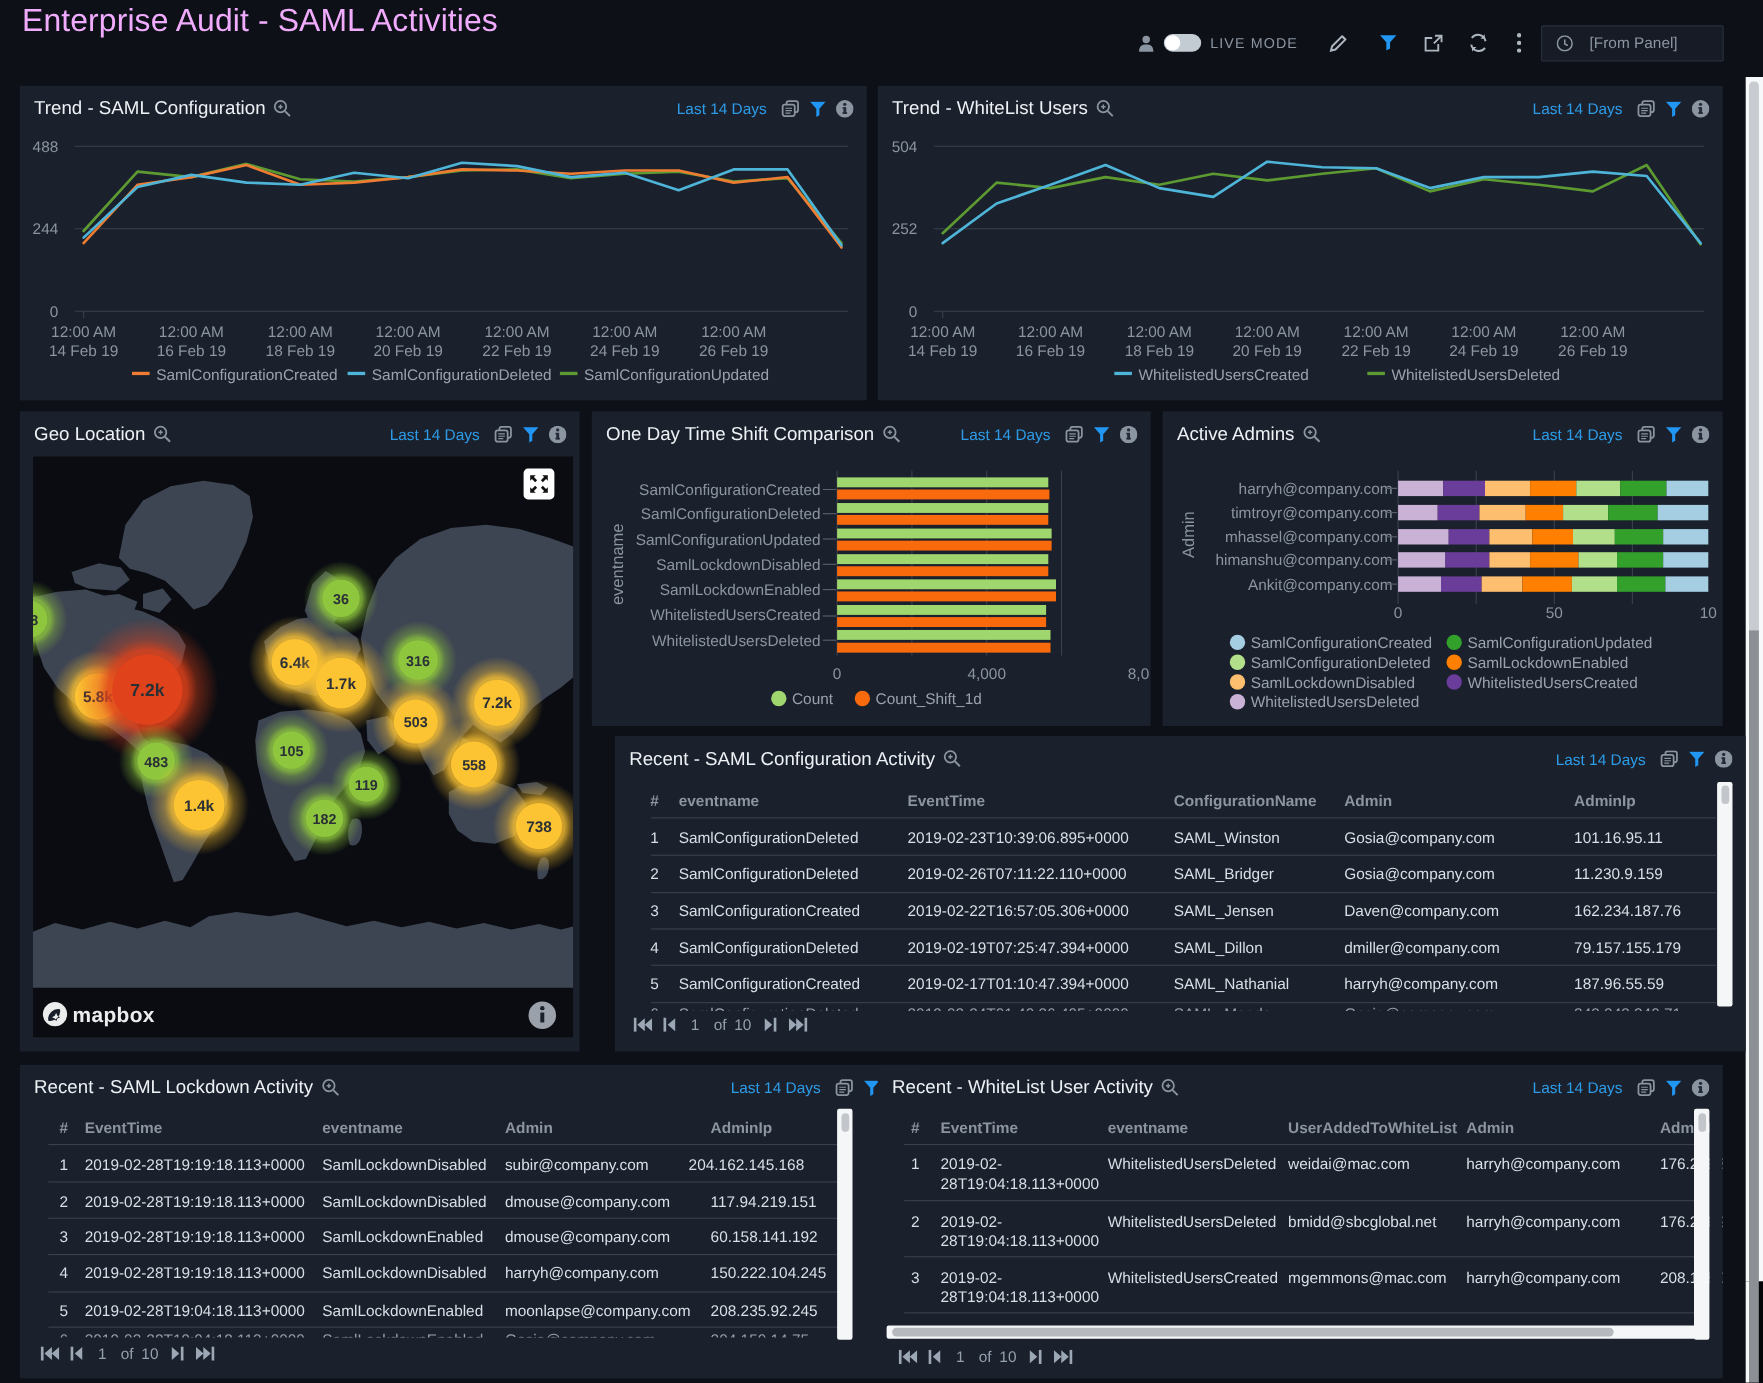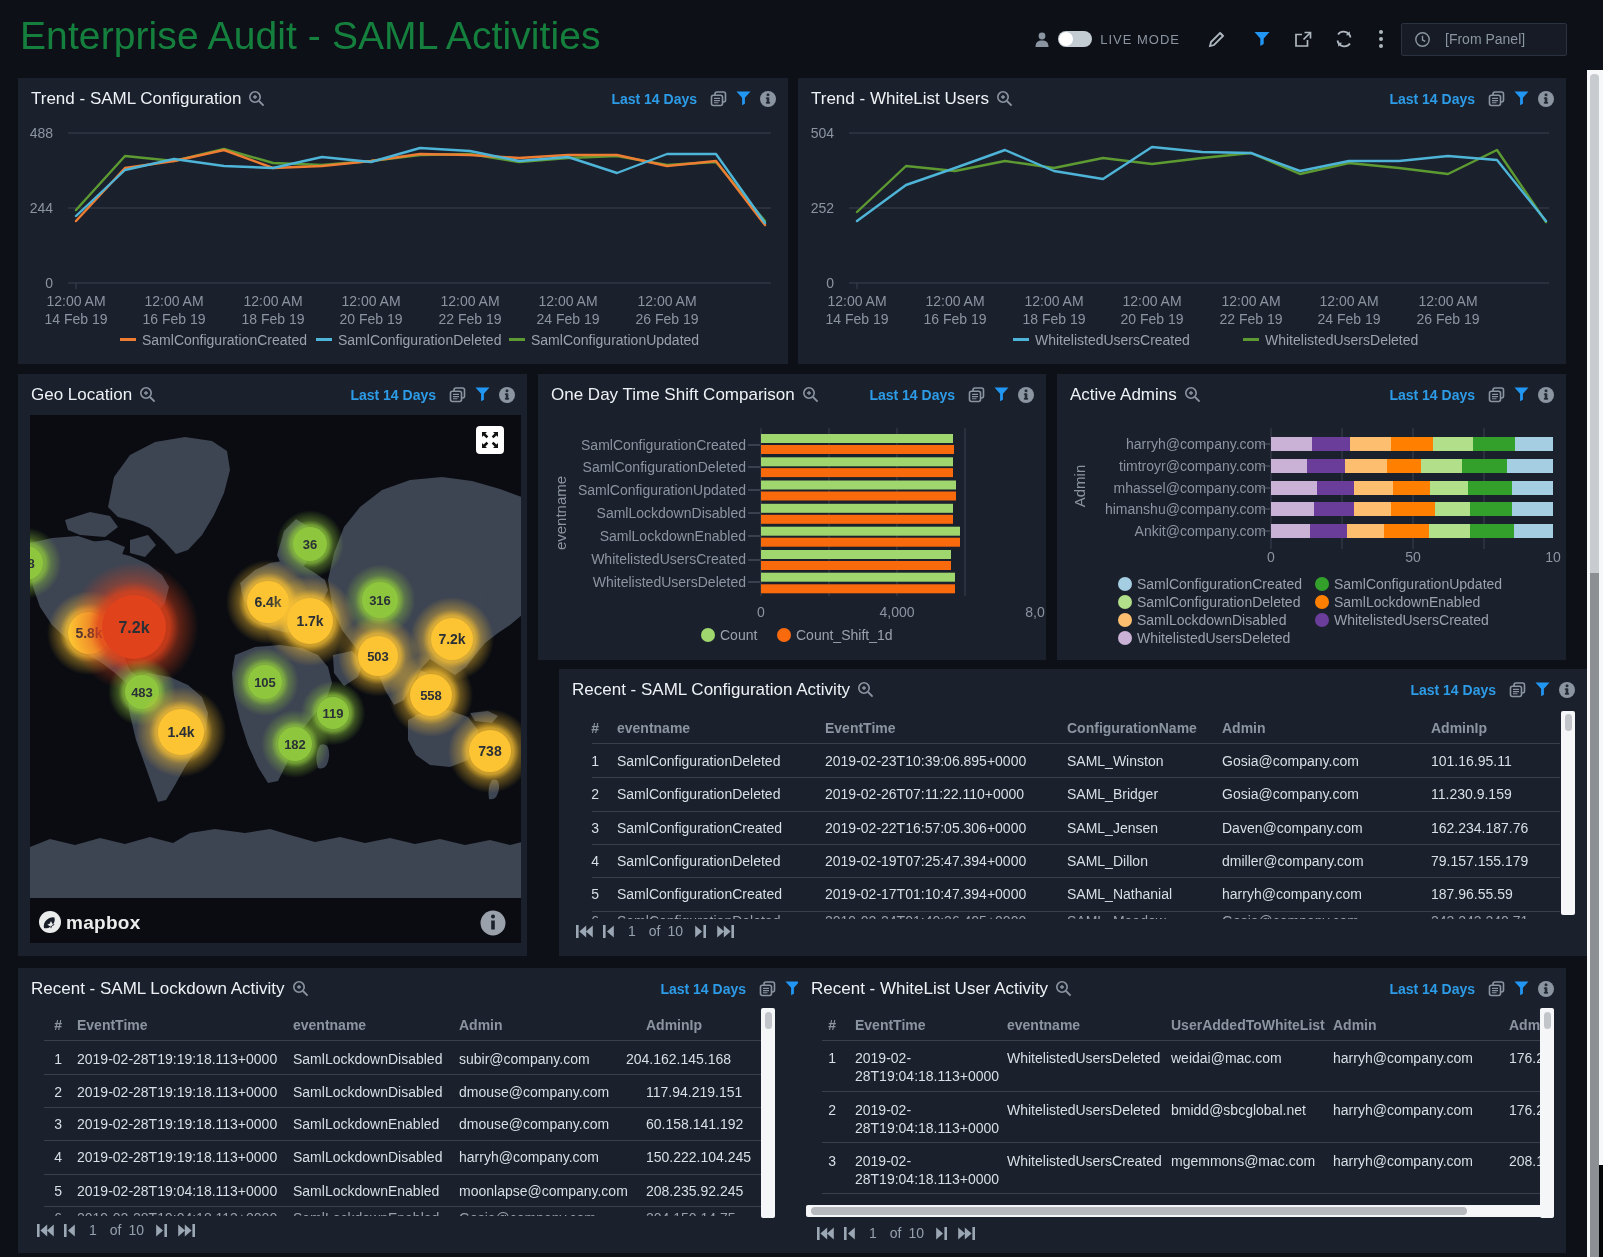--- a/index.html
+++ b/index.html
@@ -1,35 +1,35 @@
 <!DOCTYPE html>
 <html><head>
 <meta charset="utf-8">
 <style>
   * { margin:0; padding:0; box-sizing:border-box; }
   html,body { width:1603px; height:1257px; overflow:hidden; }
   body { background:#0d1017; font-family:"Liberation Sans", sans-serif; position:relative; }
   .panel { position:absolute; background:#1b212c; }
   .ptitle { position:absolute; left:13px; top:11px; font-size:17px; color:#eef2f6; font-weight:400; white-space:nowrap; }
   .ptitle svg { vertical-align:-3px; margin-left:7px; }
-  .pctrl { position:absolute; top:13px; display:flex; align-items:flex-start;font-weight:bold; }
+  .pctrl { position:absolute; top:13px; display:flex; align-items:flex-end; }
   .l14 { color:#2d9ce8; font-size:14px; margin-right:13px; }
   .ictr { margin-left:9px; display:flex; align-items:center; }
   .hdrcell { position:absolute; font-size:14px; color:#8b95a1; font-weight:700; white-space:nowrap; }
   .cell { position:absolute; font-size:14px; color:#d9dfe6; white-space:nowrap; }
   .sep { position:absolute; height:1px; background:#3a414e; }
   .pagi { position:absolute; display:flex; align-items:center; color:#94a0ad; font-size:14px; }
   .pagi svg { margin-right:11px; }
   .pgtxt { margin:0 6px 0 2px; }
   .scrollv { position:absolute; width:14px; background:#f5f6f7; border-radius:2px; }
   .thumbv { position:absolute; width:7px; background:#c2c6cb; border-radius:4px; }
 </style>
 </head>
 <body>
-<h1 style="position:absolute;left:20px;top:14px;font-size:39px;font-weight:500;color:#15803d;letter-spacing:.1px;">Enterprise Audit - SAML Activities</h1>
+<h1 style="position:absolute;left:20px;top:3px;font-size:29px;font-weight:500;color:#f0abfc;letter-spacing:.1px;">Enterprise Audit - SAML Activities</h1>
 
 <div id="hdrctrls" style="position:absolute;right:36px;top:26px;height:26px;display:flex;align-items:center;color:#8b95a1;">
   <svg width="16" height="17" viewBox="0 0 16 17">
       <circle cx="8" cy="5" r="3.4" fill="#8b95a1"></circle>
       <path d="M1.5 16 C1.5 11 4 9.4 8 9.4 C12 9.4 14.5 11 14.5 16 Z" fill="#8b95a1"></path>
     </svg>
   <span style="display:inline-block;margin-left:8px;width:34px;height:16px;background:#c3cbd3;border-radius:8px;position:relative;">
       <span style="position:absolute;left:1px;top:1px;width:14px;height:14px;border-radius:50%;background:#fff;"></span>
     </span>
   <span style="margin-left:8px;font-size:13px;letter-spacing:1px;color:#8b95a1;">LIVE MODE</span>

